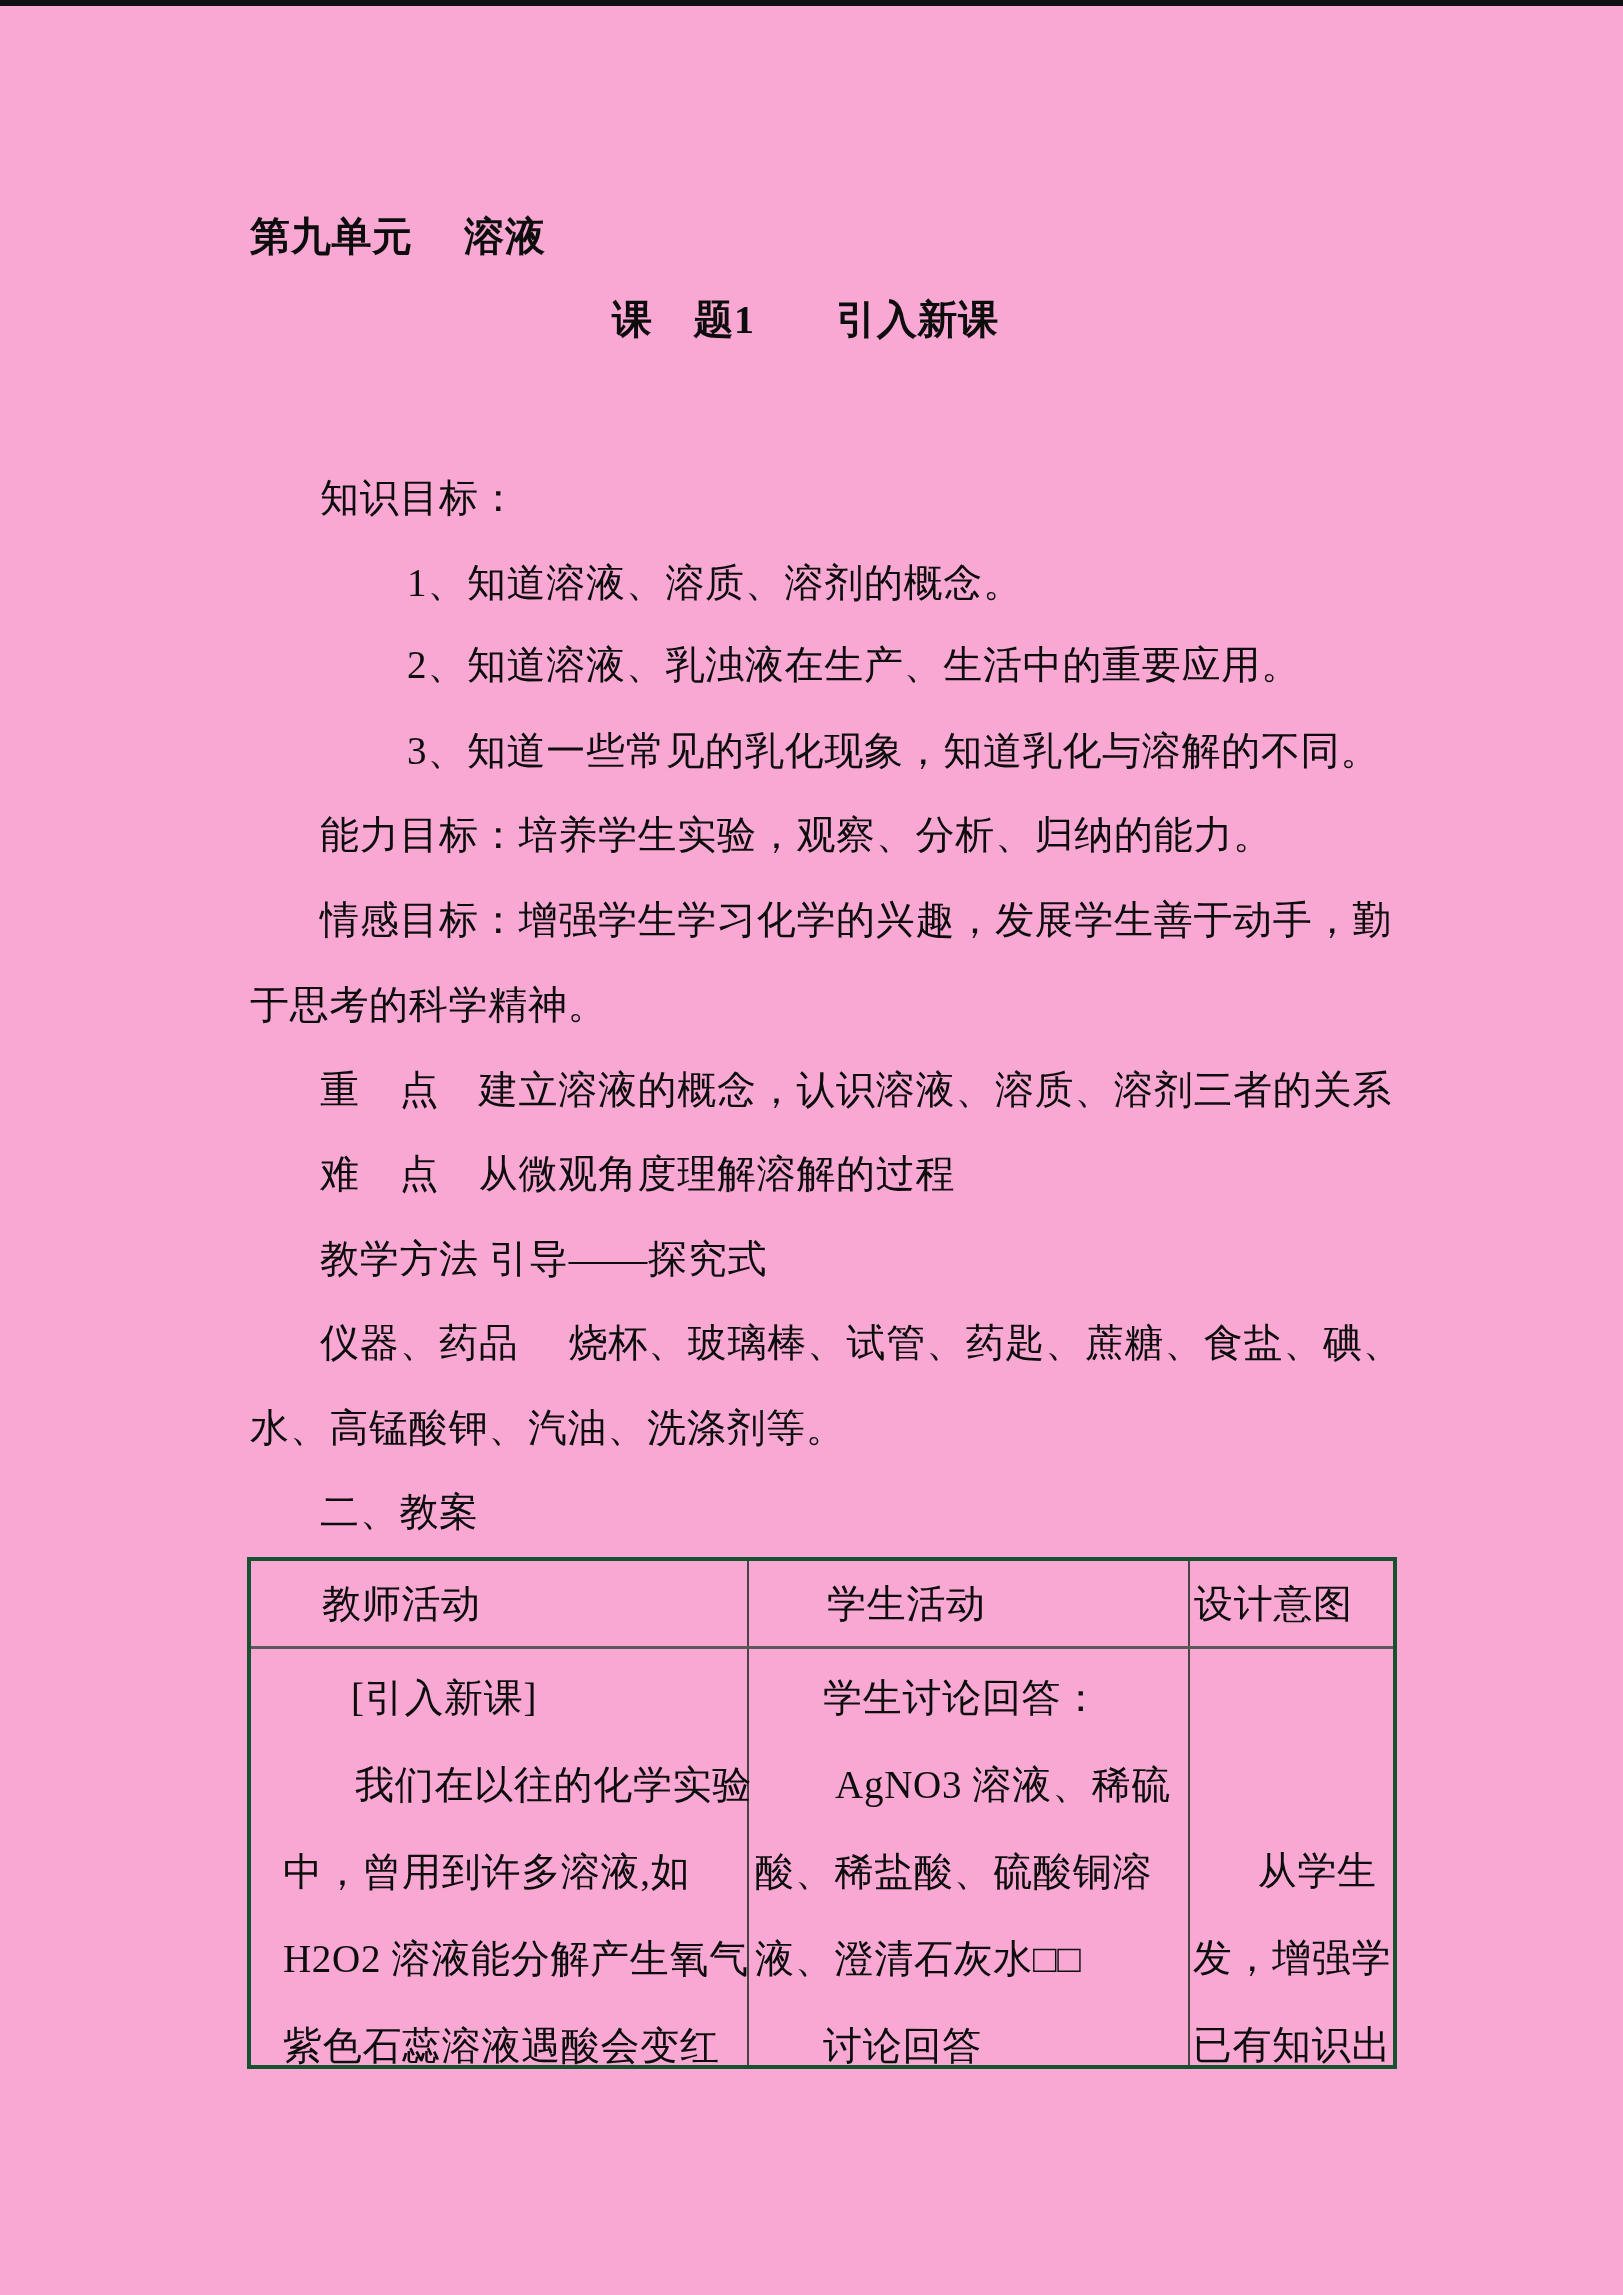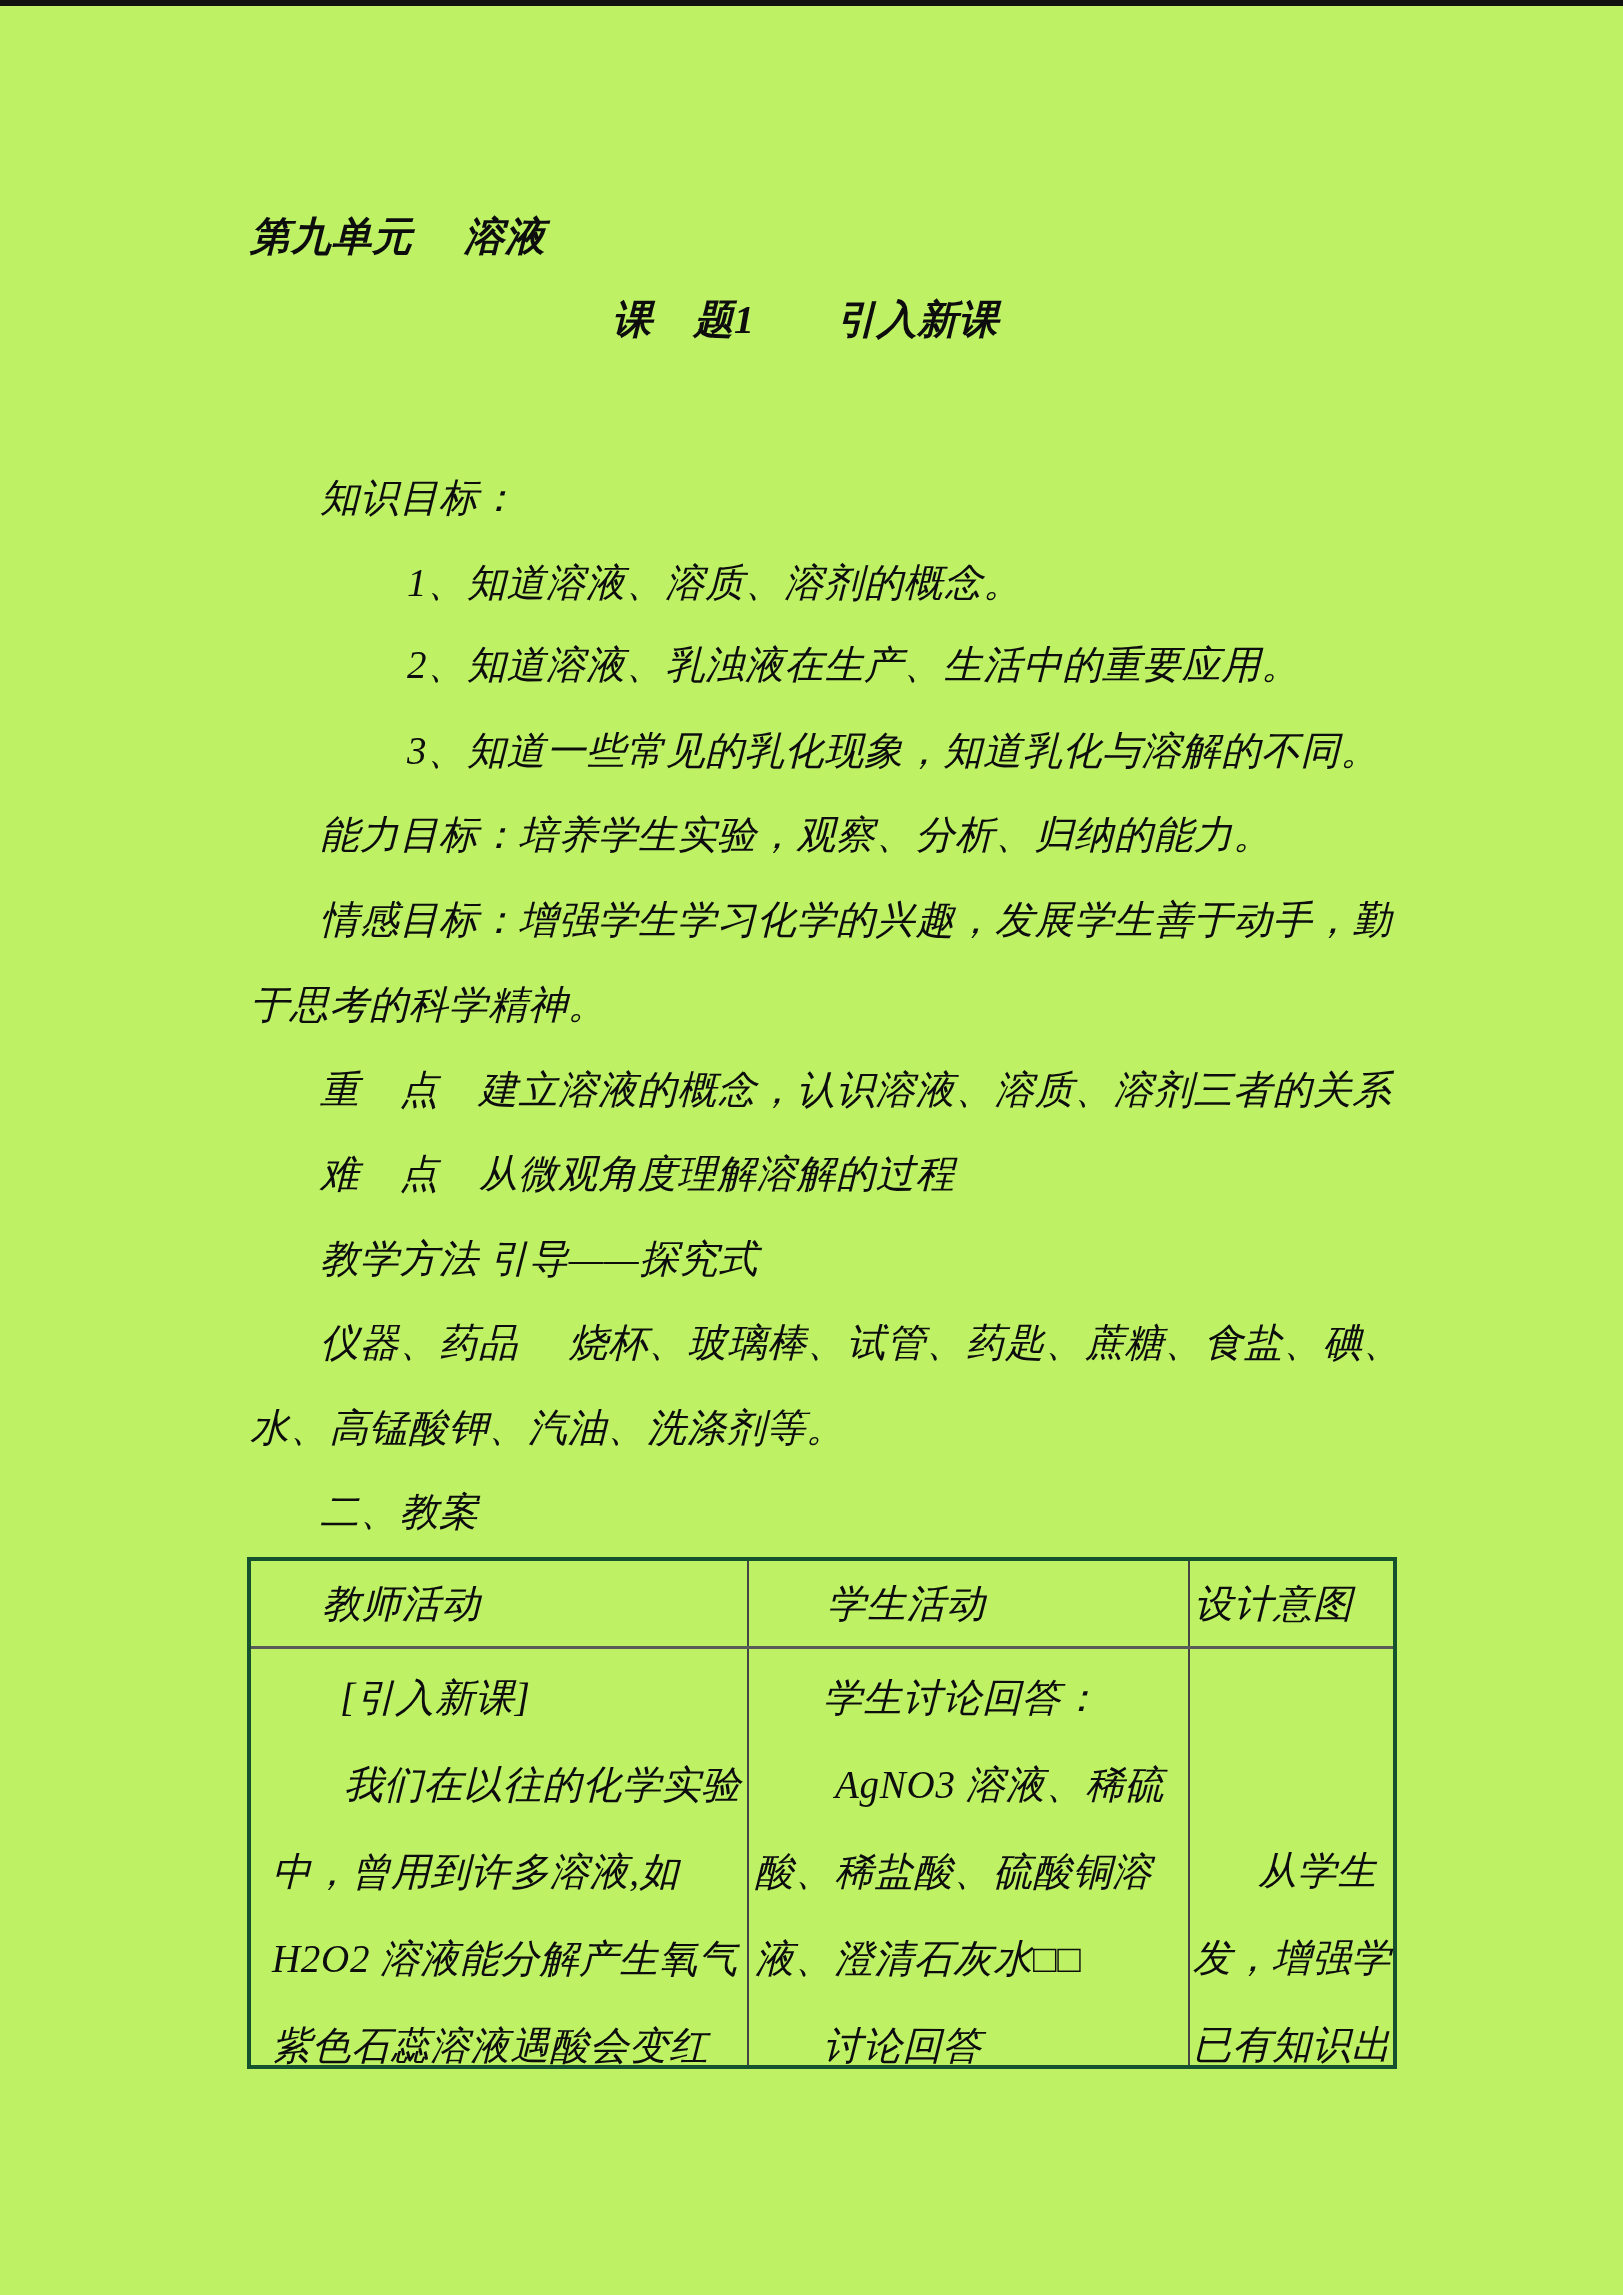--- a/index.html
+++ b/index.html
@@ -4,25 +4,24 @@
 <style>
   html, body {
     margin: 0;
     padding: 0;
     background: #ffffff;
   }
   .page {
     position: relative;
     width: 1623px;
     height: 2295px;
-    background: #bef264;
+    background: #f9a8d4;
     overflow: hidden;
     font-family: "Liberation Serif", "DejaVu Serif", serif;
     color: #0d0d0d;
-    font-style: italic;
   }
   .top-edge {
     position: absolute;
     left: 0;
     top: 0;
     width: 100%;
     height: 5.5px;
     background: #111111;
   }
   .ln {
@@ -126,21 +125,21 @@
   <div class="doc-table">
 
     <div class="col-sep" style="left:496px;"></div>
     <div class="col-sep" style="left:937px;"></div>
     <div class="header-sep"></div>
 
     <div class="th" style="left:71px;">教师活动</div>
     <div class="th" style="left:576px;">学生活动</div>
     <div class="th" style="left:943px;">设计意图</div>
 
-    <div class="cell" style="left:0; width:494px; padding-left:21px;">
+    <div class="cell" style="left:11px; width:494px; padding-left:21px;">
       <div class="tl" style="text-indent:68px;">[引入新课]</div>
       <div class="tl" style="text-indent:72px;">我们在以往的化学实验</div>
       <div class="tl">中，曾用到许多溶液,如</div>
       <div class="tl">H2O2 溶液能分解产生氧气，</div>
       <div class="tl">紫色石蕊溶液遇酸会变红</div>
     </div>
 
     <div class="cell" style="left:498px; width:437px; padding-left:6.1px;">
       <div class="tl" style="text-indent:68px;">学生讨论回答：</div>
       <div class="tl" style="text-indent:80px;">AgNO3 溶液、稀硫</div>

